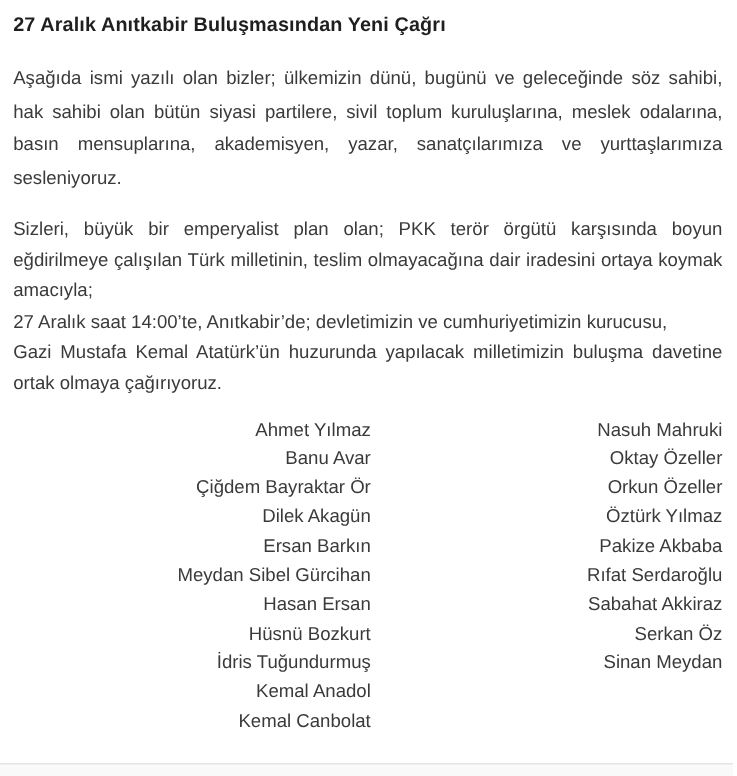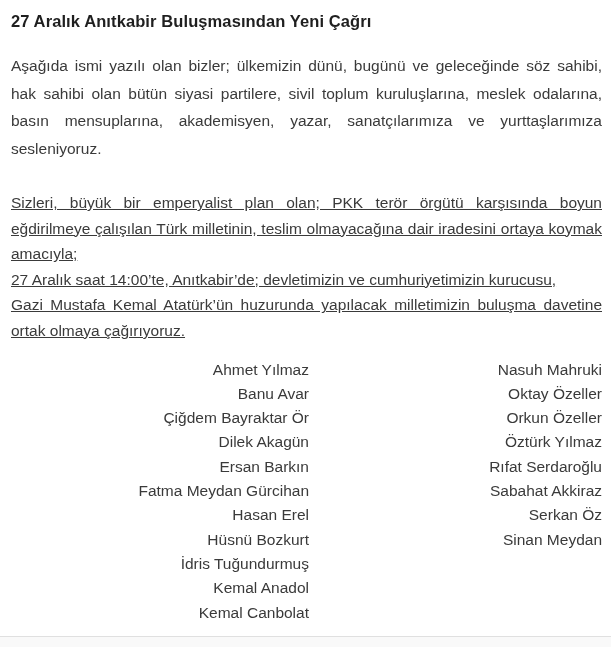--- a/index.html
+++ b/index.html
@@ -30,25 +30,24 @@
     line-height:22px;
     letter-spacing:0.1px;
   }
   .para-lead{
     margin-top:20px;
     font-size:15.5px;
     line-height:27.5px;
     text-align:justify;
   }
   .para-block{
-    margin-top:28px;
+    margin-top:17px;
     font-size:15.5px;
     line-height:25.6px;
     text-align:justify;
-    text-decoration:underline;
   }
   .para-block p{margin:0;}
   .names{
     margin-top:14px;
     display:flex;
     font-size:15.5px;
     line-height:24.3px;
   }
   .names-col{display:flex;flex-direction:column;text-align:right;}
   .names-col.left{width:298px;flex:0 0 298px;}
@@ -77,32 +76,33 @@
       <p>Gazi Mustafa Kemal Atatürk’ün huzurunda yapılacak milletimizin buluşma davetine ortak olmaya çağırıyoruz.</p>
     </div>
 
     <div class="names">
       <div class="names-col left">
         <span>Ahmet Yılmaz</span>
         <span>Banu Avar</span>
         <span>Çiğdem Bayraktar Ör</span>
         <span>Dilek Akagün</span>
         <span>Ersan Barkın</span>
-        <span>Fatma Meydan Gürcihan</span>
-        <span>Hasan Erel</span>
+        <span>Meydan Sibel Gürcihan</span>
+        <span>Hasan Ersan</span>
         <span>Hüsnü Bozkurt</span>
         <span>İdris Tuğundurmuş</span>
         <span>Kemal Anadol</span>
         <span>Kemal Canbolat</span>
       </div>
       <div class="names-col right">
         <span>Nasuh Mahruki</span>
         <span>Oktay Özeller</span>
         <span>Orkun Özeller</span>
         <span>Öztürk Yılmaz</span>
+        <span>Pakize Akbaba</span>
         <span>Rıfat Serdaroğlu</span>
         <span>Sabahat Akkiraz</span>
         <span>Serkan Öz</span>
         <span>Sinan Meydan</span>
       </div>
     </div>
 
   </div>
 
   <div class="footer-strip"></div>

